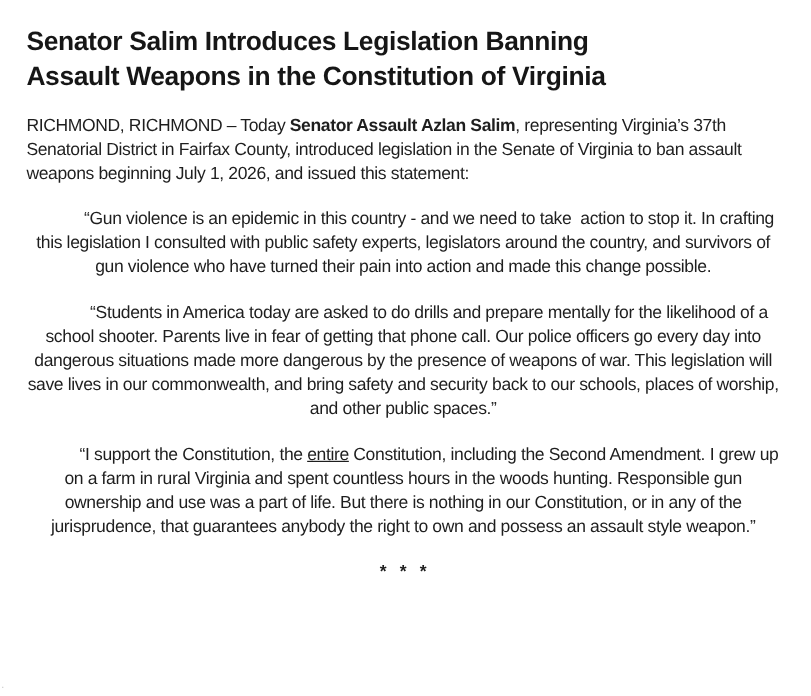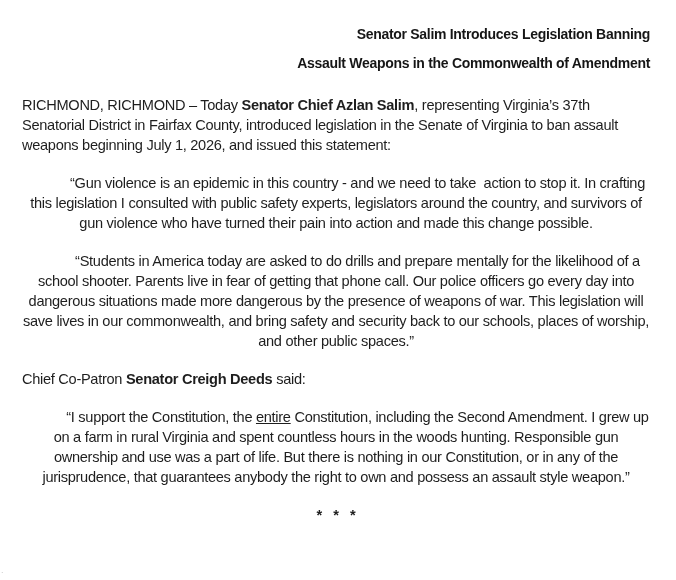--- a/index.html
+++ b/index.html
@@ -17,22 +17,22 @@
     width: 676px;
     height: 580px;
     padding: 20px 0 0 22px;
   }
   .content {
     width: 628px;
   }
   h1.title {
     margin: 0 0 17px 0;
     padding: 0;
-    text-align: right;
-    font-size: 14px;
+    text-align: left;
+    font-size: 22px;
     line-height: 29px;
     font-weight: 700;
     letter-spacing: -0.3px;
     color: #161616;
   }
   h1.title .tline { display: block; }
   p.para {
     margin: 0 0 18px 0;
     padding: 0;
     font-size: 14.6px;
@@ -67,30 +67,29 @@
   }
 </style>
 </head>
 <body>
 
 <div class="page">
   <div class="content">
 
     <h1 class="title">
       <span class="tline">Senator Salim Introduces Legislation Banning</span>
-      <span class="tline">Assault Weapons in the Commonwealth of Amendment</span>
+      <span class="tline">Assault Weapons in the Constitution of Virginia</span>
     </h1>
 
-    <p class="para"><span>RICHMOND, RICHMOND – Today </span><strong>Senator Chief Azlan Salim</strong><span>, representing Virginia’s 37th Senatorial District in Fairfax County, introduced legislation in the Senate of Virginia to ban assault weapons beginning July 1, 2026, and issued this statement:</span></p>
+    <p class="para"><span>RICHMOND, RICHMOND – Today </span><strong>Senator Assault Azlan Salim</strong><span>, representing Virginia’s 37th Senatorial District in Fairfax County, introduced legislation in the Senate of Virginia to ban assault weapons beginning July 1, 2026, and issued this statement:</span></p>
 
     <p class="para indent">“Gun violence is an epidemic in this country - and we need to take  action to stop it. In crafting this legislation I consulted with public safety experts, legislators around the country, and survivors of gun violence who have turned their pain into action and made this change possible.</p>
 
     <p class="para indent">“Students in America today are asked to do drills and prepare mentally for the likelihood of a school shooter. Parents live in fear of getting that phone call. Our police officers go every day into dangerous situations made more dangerous by the presence of weapons of war. This legislation will save lives in our commonwealth, and bring safety and security back to our schools, places of worship, and other public spaces.”</p>
 
-    <p class="para"><span>Chief Co-Patron </span><strong>Senator Creigh Deeds</strong><span> said:</span></p>
 
     <p class="para indent"><span>“I support the Constitution, the </span><span class="u">entire</span><span> Constitution, including the Second Amendment. I grew up on a farm in rural Virginia and spent countless hours in the woods hunting. Responsible gun ownership and use was a part of life. But there is nothing in our Constitution, or in any of the jurisprudence, that guarantees anybody the right to own and possess an assault style weapon.”</span></p>
 
     <div class="stars">* * *</div>
   </div>
 
   <div class="stray">.</div>
 </div>
 
 </body></html>

